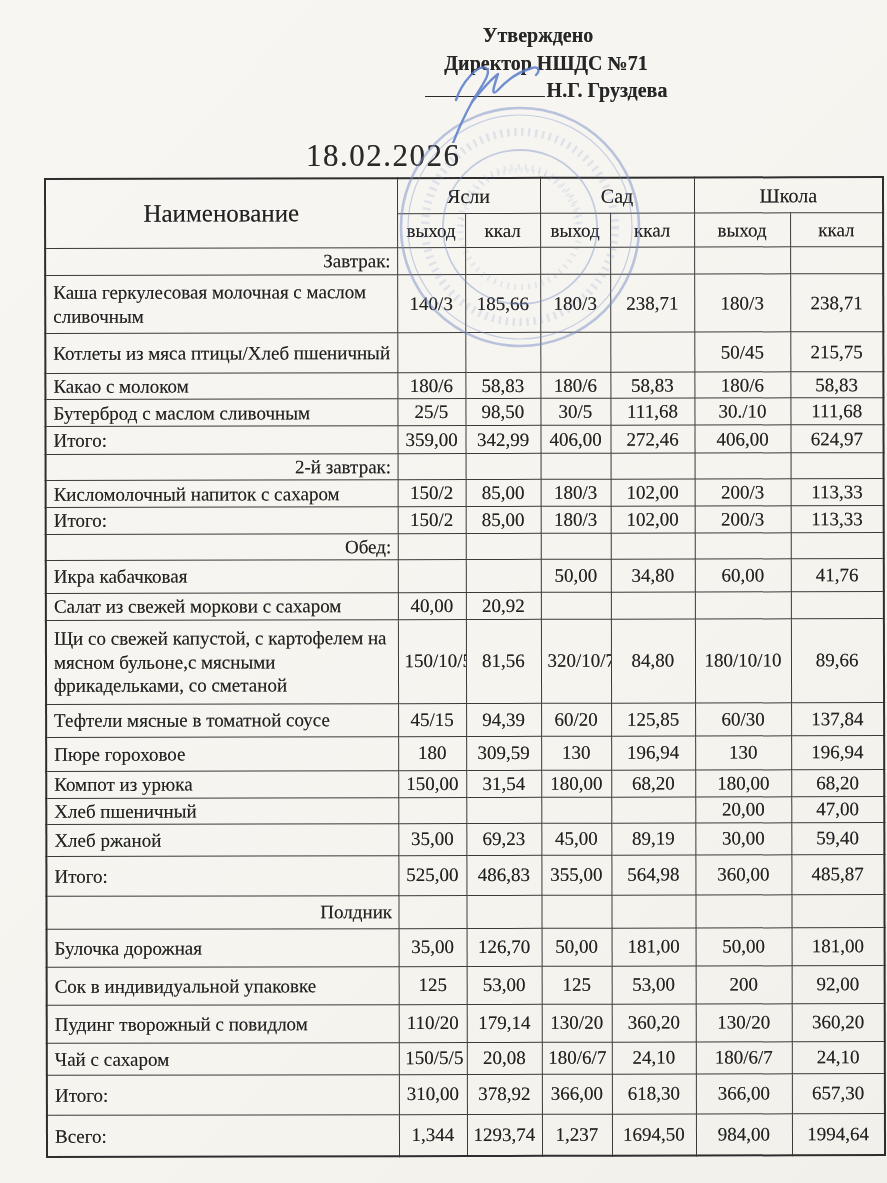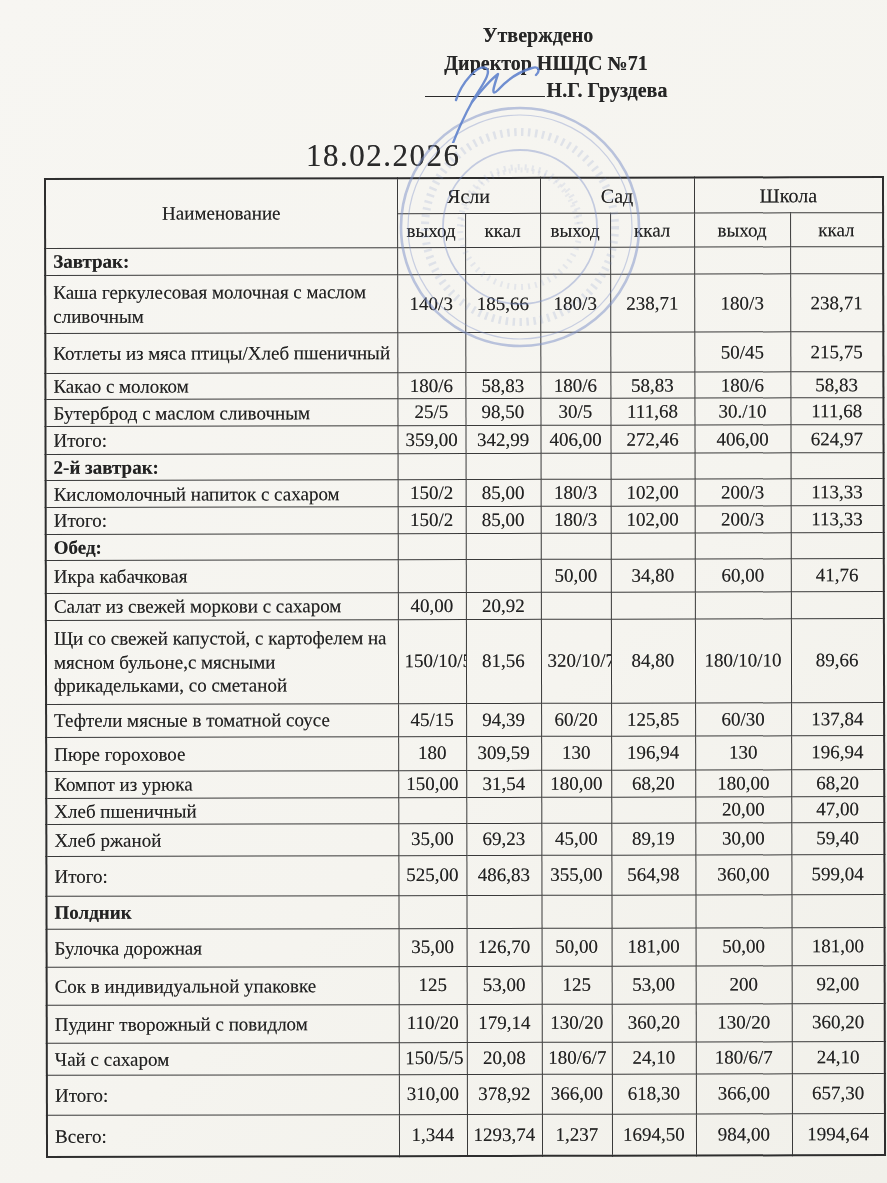--- a/index.html
+++ b/index.html
@@ -43,26 +43,26 @@
     font-size:19px;color:#222;
     transform:rotate(-0.12deg);
   }
   .menu-table th,.menu-table td{
     border:1.4px solid #3a3a3a;
     padding:1px 6px;
     overflow:hidden;
   }
   .menu-table{border:2px solid #2e2e2e;}
   .menu-table thead th{font-weight:normal;text-align:center;}
-  th.h-name{font-size:19px;vertical-align:middle;}
+  th.h-name{font-size:25px;vertical-align:middle;}
   th.h-group{font-size:20px;height:32px;}
   th.h-sub{font-size:19px;height:31px;}
   td.c-name{text-align:left;padding-left:7px;line-height:1.22;}
   td.c-val{text-align:center;}
-  tr.r-section td.c-name{text-align:left;font-weight:bold;}
+  tr.r-section td.c-name{text-align:right;font-weight:normal;}
   tr.r-total td{font-weight:normal;}
   
   .menu-table, .approval, .doc-date{text-shadow:0 0 .5px rgba(40,40,40,.55);}
 </style>
 </head>
 <body>
 
 <div class="page">
 
   <div class="approval">
@@ -280,21 +280,21 @@
           <td class="c-val">30,00</td>
           <td class="c-val">59,40</td>
         </tr>
         <tr class="r-total" style="height: 40px;">
           <td class="c-name">Итого:</td>
           <td class="c-val">525,00</td>
           <td class="c-val">486,83</td>
           <td class="c-val">355,00</td>
           <td class="c-val">564,98</td>
           <td class="c-val">360,00</td>
-          <td class="c-val">599,04</td>
+          <td class="c-val">485,87</td>
         </tr>
         <tr class="r-section" style="height: 33px;">
           <td class="c-name">Полдник</td>
           <td class="c-val"></td>
           <td class="c-val"></td>
           <td class="c-val"></td>
           <td class="c-val"></td>
           <td class="c-val"></td>
           <td class="c-val"></td>
         </tr>

